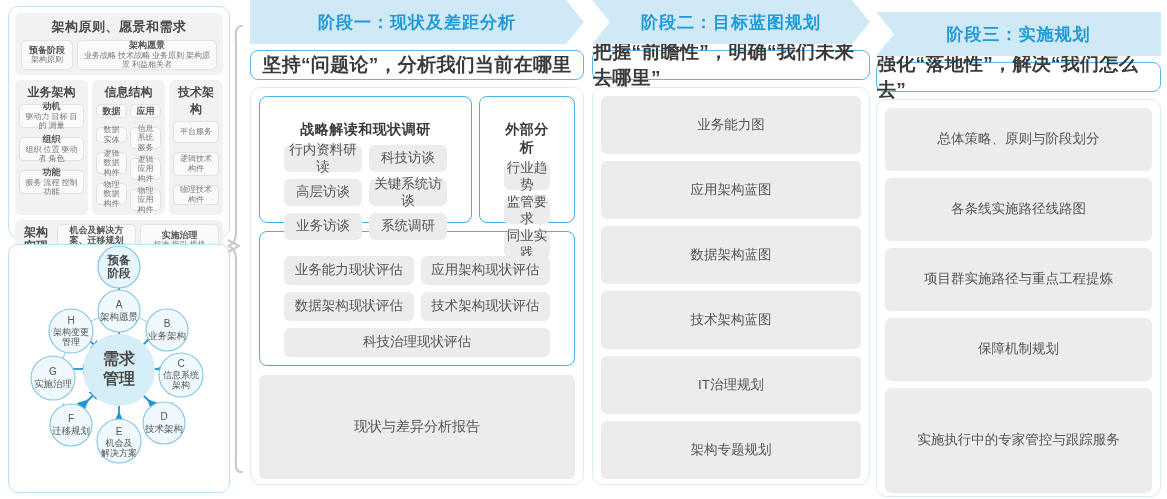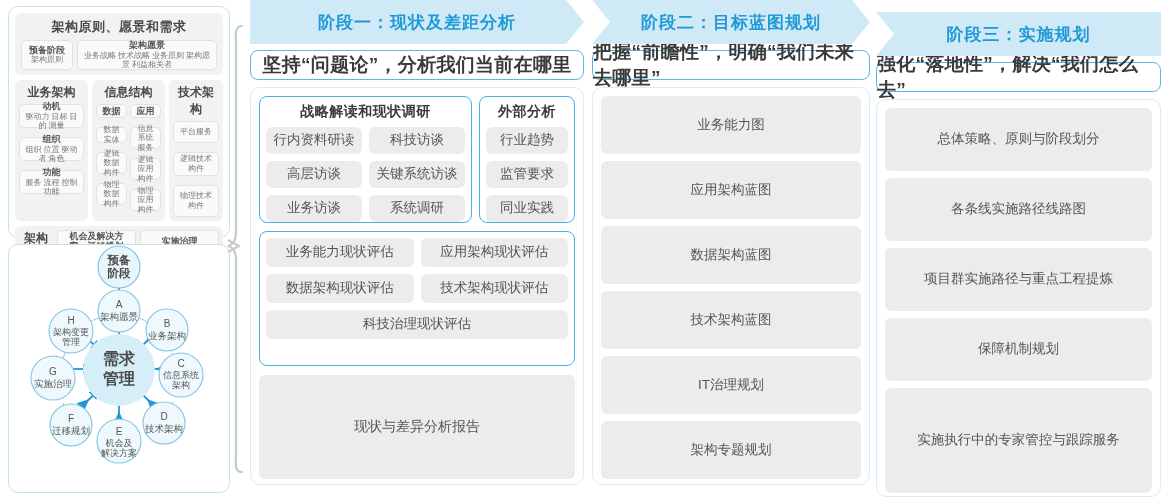--- a/index.html
+++ b/index.html
@@ -56,21 +56,21 @@
   .ph-sub{
     margin-top:6px;height:30px;border:1.5px solid #57b9e8;border-radius:8px;background:#fff;
     display:flex;align-items:center;justify-content:center;
     font-size:19px;font-weight:bold;color:#3a3a3a;box-sizing:border-box;letter-spacing:.3px;
   }
   .ph-body{
     margin-top:7px;border:1.5px solid #d6eefa;border-radius:10px;background:#fff;
     box-sizing:border-box;padding:8px;
   }
 
-  .grp{border:1.5px solid #46b1e5;border-radius:8px;background:#fff;box-sizing:border-box;padding:6px;}
+  .grp{border:1.5px solid #46b1e5;border-radius:8px;background:#fff;box-sizing:border-box;padding:24px;}
   .grp-title{font-weight:bold;font-size:14px;color:#3a3a3a;text-align:center;margin-bottom:6px;letter-spacing:.5px;}
   .chip{
     background:#ececec;border-radius:6px;color:#555;font-size:13.5px;
     display:flex;align-items:center;justify-content:center;box-sizing:border-box;
     text-align:center;line-height:1.25;
   }
   .chiprow{display:flex;gap:7px;}
   .chipcol{display:flex;flex-direction:column;gap:7px;}
 </style>
 </head>
@@ -151,21 +151,21 @@
 
         <div class="col3" style="width:56px">
           <div class="ch">技术架构</div>
           <div class="stack">
             <div class="cf-sub" style="height:22px">
               <div class="t">平台服务</div>
             </div>
             <div class="cf-sub" style="height:24px">
               <div class="t">逻辑技术构件</div>
             </div>
-            <div class="cf-sub" style="height:32px">
+            <div class="cf-sub" style="height:20px">
               <div class="t">物理技术构件</div>
             </div>
           </div>
         </div>
       </div>
 
       <div class="bottomrow">
         <div class="bl">架构实现</div>
         <div class="cf-sub" style="flex:1;height:32px">
           <div class="h">机会及解决方案、迁移规划</div>

